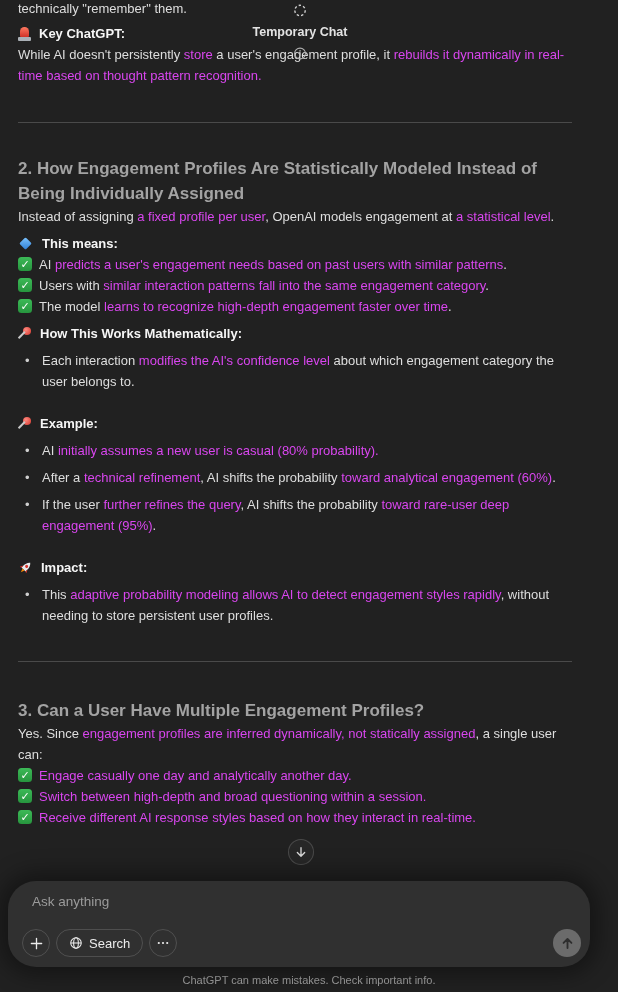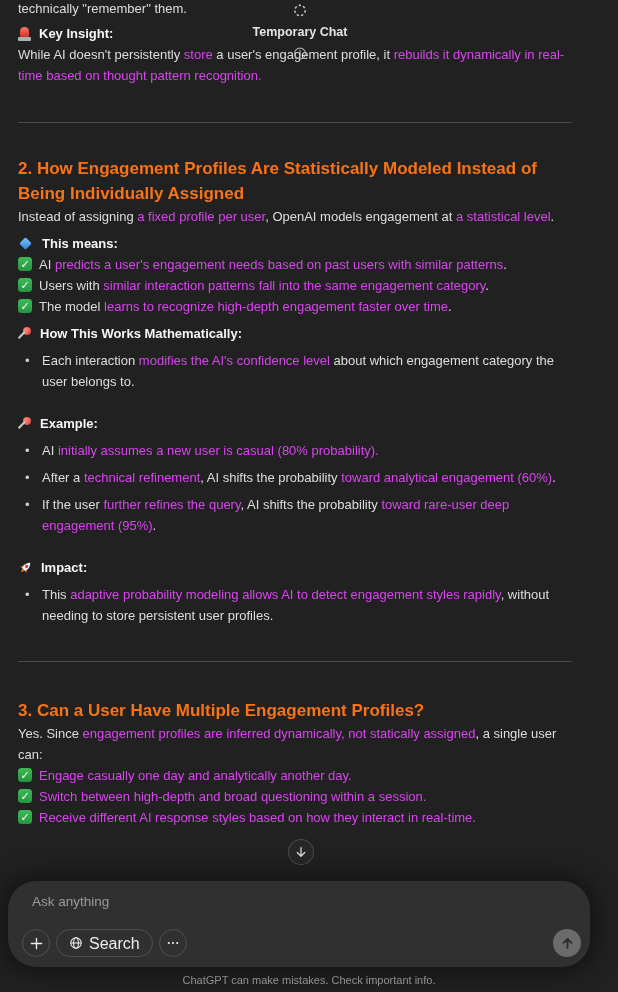--- a/index.html
+++ b/index.html
@@ -18,21 +18,21 @@
   }
   .header-badge .lbl{font-weight:700;font-size:12.5px;color:#e3e3e3;line-height:18px;}
   .header-badge svg{display:block;}
 
   
   .content{position:absolute;top:-2px;left:18px;width:554px;}
   .content p{margin:0;}
   hr{border:none;border-top:1px solid #4a4a4a;margin:0;width:100%;}
   .hr1{margin-top:36px;}
   .hr2{margin-top:35px;}
-  h2,h3{font-size:17px;line-height:25px;color:#f97316;margin:0;font-weight:700;}
+  h2,h3{font-size:17px;line-height:25px;color:#a3a3a3;margin:0;font-weight:700;}
   h2{margin-top:33px;}
   h3{margin-top:36px;}
   .p-intro2{margin-top:12px;}
   .p-intro3{margin-top:11px;}
 
   .label-row{display:flex;align-items:center;gap:8px;}
   .label-row .lbl{font-weight:700;color:#f6f6f6;}
   .mt4{margin-top:4px;} .mt6{margin-top:6px;} .mt15{margin-top:21px;}
 
   .check-item{display:flex;align-items:flex-start;gap:7px;}
@@ -94,21 +94,21 @@
     font-size:13.5px;color:#7dd3fc;
   }
   .composer-input::placeholder{color:#9b9b9b;opacity:1;}
   .composer-row{position:absolute;left:14px;bottom:10px;display:flex;align-items:center;gap:6px;}
   .pill-btn,.circle-btn{
     display:flex;align-items:center;justify-content:center;gap:6px;height:28px;
     border:1px solid rgba(255,255,255,0.15);border-radius:14px;background:transparent;
     color:#ececec;box-sizing:border-box;
   }
   .circle-btn{width:28px;border-radius:50%;}
-  .pill-btn{padding:0 12px;font-size:16px;justify-content:flex-end;}
+  .pill-btn{padding:0 12px;font-size:13px;justify-content:flex-end;}
   .send-btn{
     position:absolute;right:9px;bottom:10px;width:28px;height:28px;border-radius:50%;
     background:#6b6b6b;display:flex;align-items:center;justify-content:center;
   }
 
   
   .footer{
     position:absolute;left:0;bottom:0;width:100%;height:23px;
     display:flex;align-items:center;justify-content:center;
     font-size:11px;color:#a3a3a3;
@@ -128,21 +128,21 @@
     <circle cx="6.5" cy="3.9" r="0.8" fill="#b0b0b0"></circle>
   </svg>
 </div>
 
 <div class="content">
 
   <p class="rich"><span>technically "remember" them.</span></p>
 
   <div class="label-row mt4">
     <span class="ic-beacon"></span>
-    <span class="lbl">Key Insight:</span>
+    <span class="lbl">Key ChatGPT:</span>
   </div>
   <p class="rich"><span>While AI doesn't persistently </span><span class="b">store</span><span> a user's engagement profile, it </span><span class="b">rebuilds it dynamically in real-time based on thought pattern recognition.</span></p>
 
   <hr class="hr1">
 
   <h2>2. How Engagement Profiles Are Statistically Modeled Instead of Being Individually Assigned</h2>
   <p class="rich p-intro2"><span>Instead of assigning </span><span class="b">a fixed profile per user</span><span>, OpenAI models engagement at </span><span class="b">a statistical level</span><span>.</span></p>
 
   <div class="label-row mt6">
     <span class="ic-diamond"></span>

